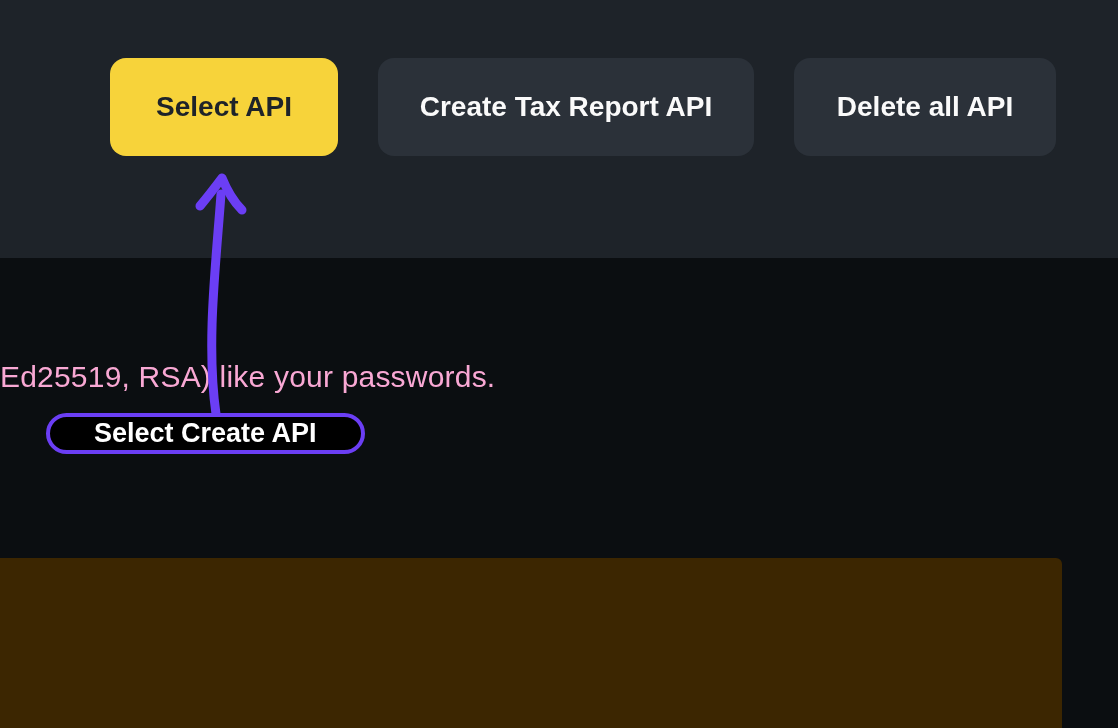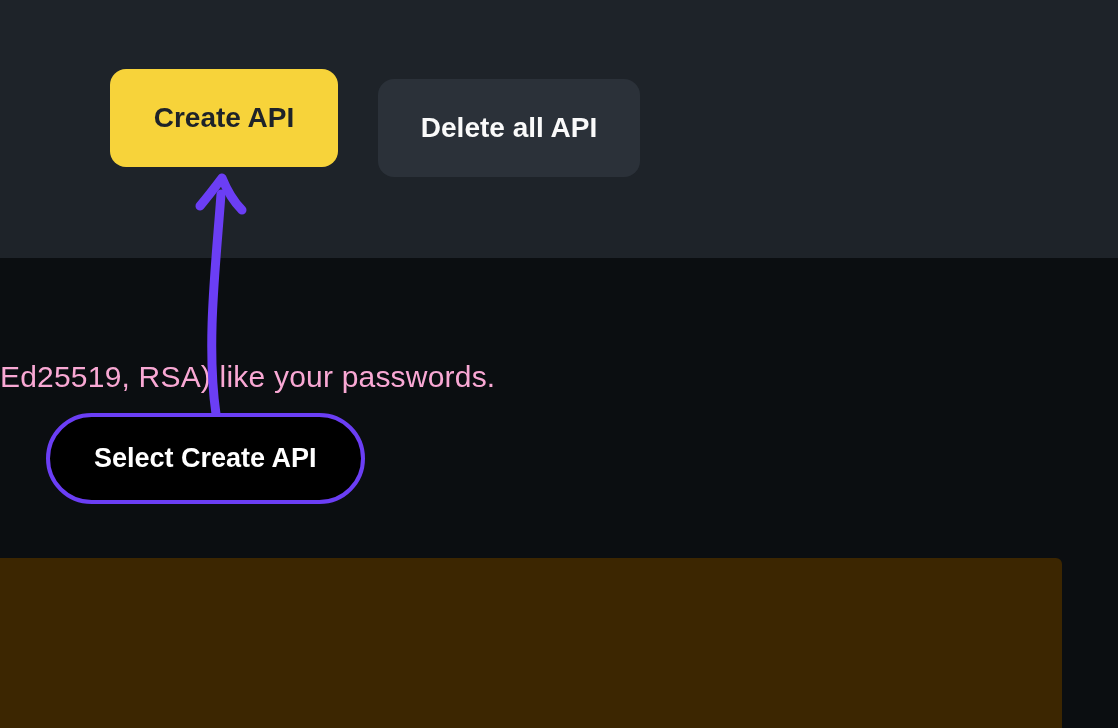--- a/index.html
+++ b/index.html
@@ -49,21 +49,21 @@
       color: #1e2329;
       min-width: 228px;
     }
 
     .btn-secondary {
       background: #2b3139;
       color: #fafafa;
     }
 
     .btn-tax { min-width: 376px; }
-    .btn-delete { min-width: 262px; margin-top: 21px; }
+    .btn-delete { min-width: 262px; }
 
     .body-text {
       position: absolute;
       top: 360px;
       left: 0;
       color: #f9a8d4;
       font-size: 30px;
       font-weight: 500;
       letter-spacing: 0.2px;
     }
@@ -71,21 +71,21 @@
     .annotation-bubble {
       position: absolute;
       top: 413px;
       left: 46px;
       border: 4px solid #6b3ef5;
       background: #000;
       color: #fff;
       font-size: 27px;
       font-weight: 700;
       border-radius: 999px;
-      padding: 26px 44px;
+      padding: 1px 44px;
     }
 
     .arrow-svg {
       position: absolute;
       top: 164px;
       left: 166px;
       pointer-events: none;
     }
 
     .bottom-block {
@@ -96,21 +96,22 @@
       height: 170px;
       background: #3c2601;
       border-top-right-radius: 6px;
     }
   </style>
 </head>
 <body>
 
 <div class="top-bar">
   <div class="button-row">
-    <button class="btn btn-primary">Create API</button>
+    <button class="btn btn-primary">Select API</button>
+    <button class="btn btn-secondary btn-tax">Create Tax Report API</button>
     <button class="btn btn-secondary btn-delete">Delete all API</button>
   </div>
 </div>
 
 <div class="body-text">Ed25519, RSA) like your passwords.</div>
 
 <svg class="arrow-svg" width="110" height="260">
   <path d="M 50 250 C 40 180 50 100 55 30" stroke="#6b3ef5" stroke-width="9" fill="none" stroke-linecap="round"></path>
   <path d="M 34 42 C 44 30 50 22 56 14 C 60 24 66 36 76 46" stroke="#6b3ef5" stroke-width="9" fill="none" stroke-linecap="round" stroke-linejoin="round"></path>
 </svg>

